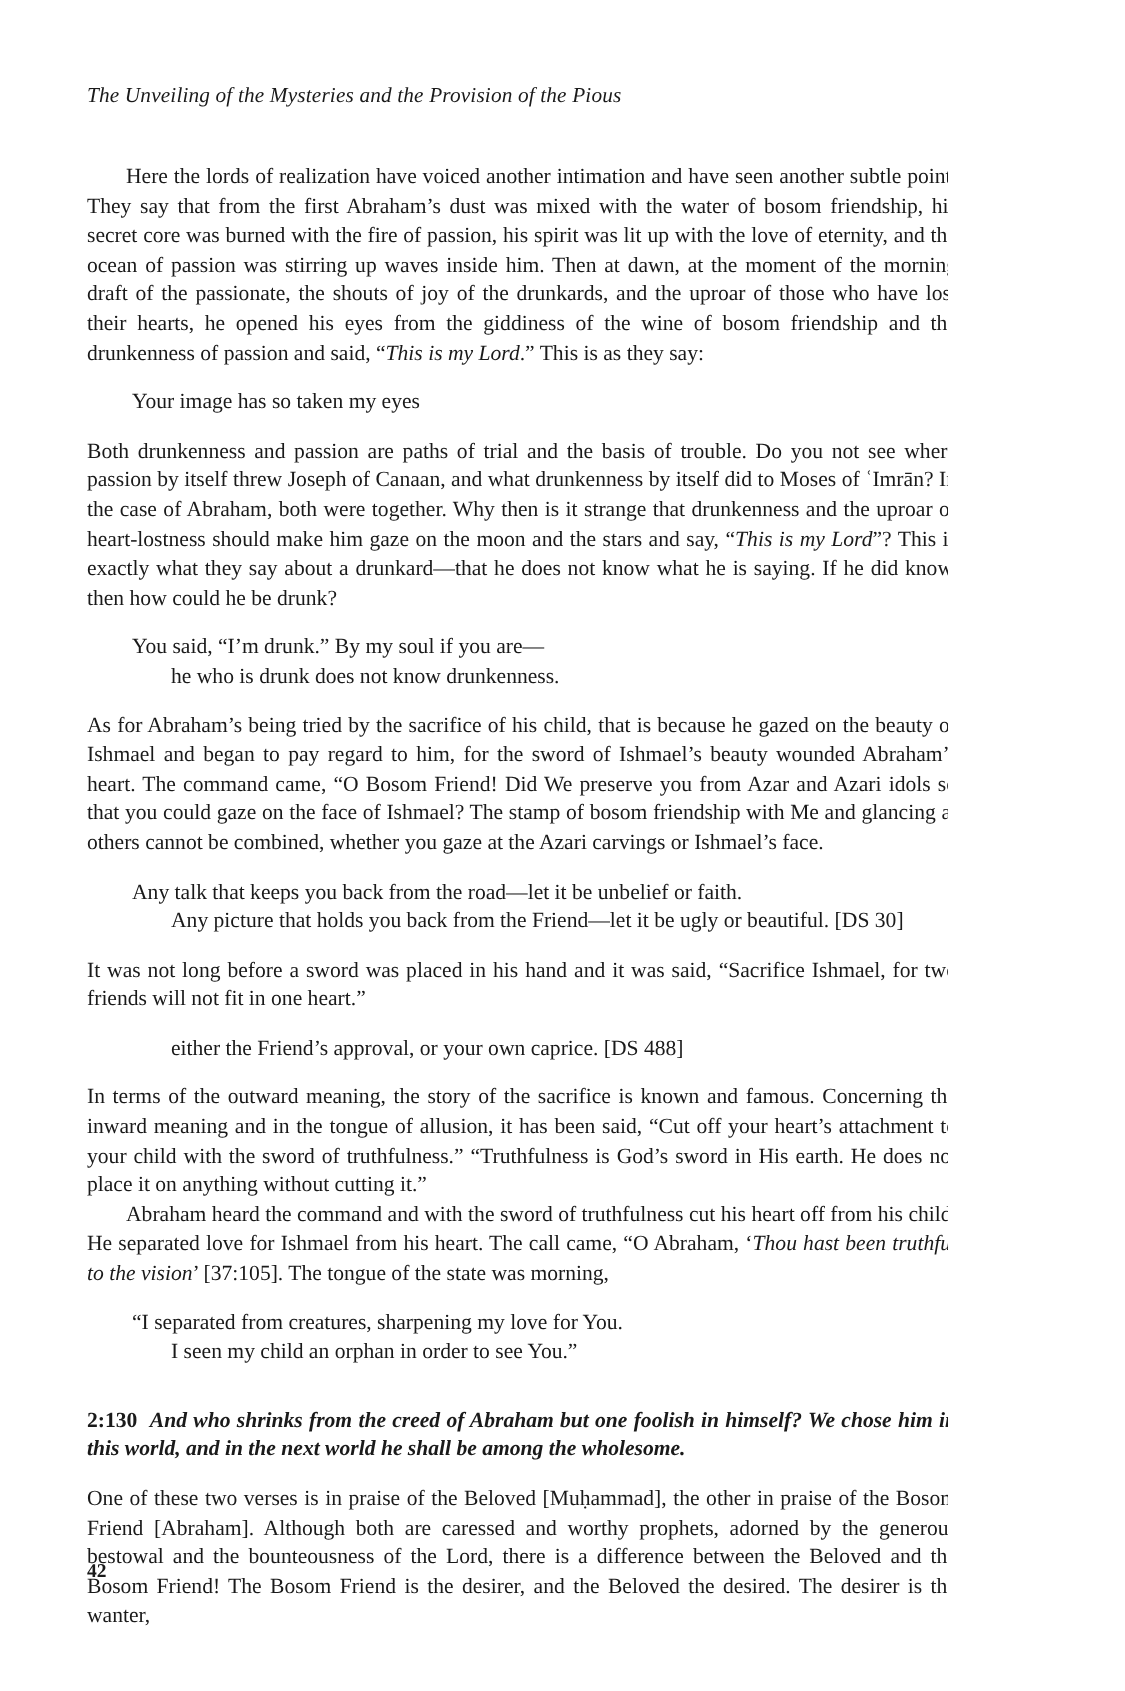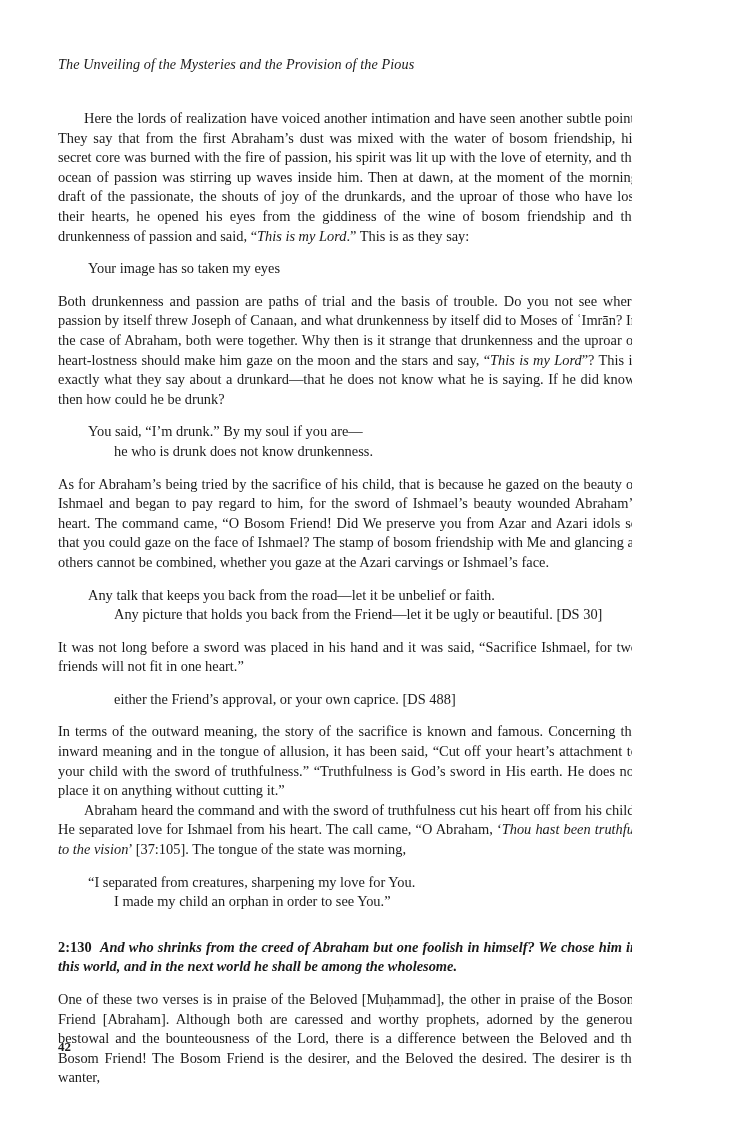--- a/index.html
+++ b/index.html
@@ -141,21 +141,21 @@
     <div class="gap"></div>
 
     <p class="body-par">In terms of the outward meaning, the story of the sacrifice is known and famous.  Concerning the inward meaning and in the tongue of allusion, it has been said, “Cut off your heart’s attachment to your child with the sword of truthfulness.”  “Truthfulness is God’s sword in His earth.  He does not place it on anything without cutting it.”</p>
 
     <p class="body-par indent"><span>Abraham heard the command and with the sword of truthfulness cut his heart off from his child.  He separated love for Ishmael from his heart.  The call came, “O Abraham, ‘</span><i class="it">Thou hast been truthful to the vision</i><span>’ [37:105].  The tongue of the state was morning,</span></p>
 
     <div class="gap"></div>
 
     <div class="verse">
       <span class="l1">“I separated from creatures, sharpening my love for You.</span>
-      <span class="l2">I made my child an orphan in order to see You.”</span>
+      <span class="l2">I seen my child an orphan in order to see You.”</span>
     </div>
 
     <div class="gap"></div>
 
 
     <div class="gap"></div>
 
     <p class="quran"><span class="ref">2:130</span>&nbsp;&nbsp;<span class="txt">And who shrinks from the creed of Abraham but one foolish in himself? We chose him in this world, and in the next world he shall be among the wholesome.</span></p>
 
     <div class="gap"></div>

